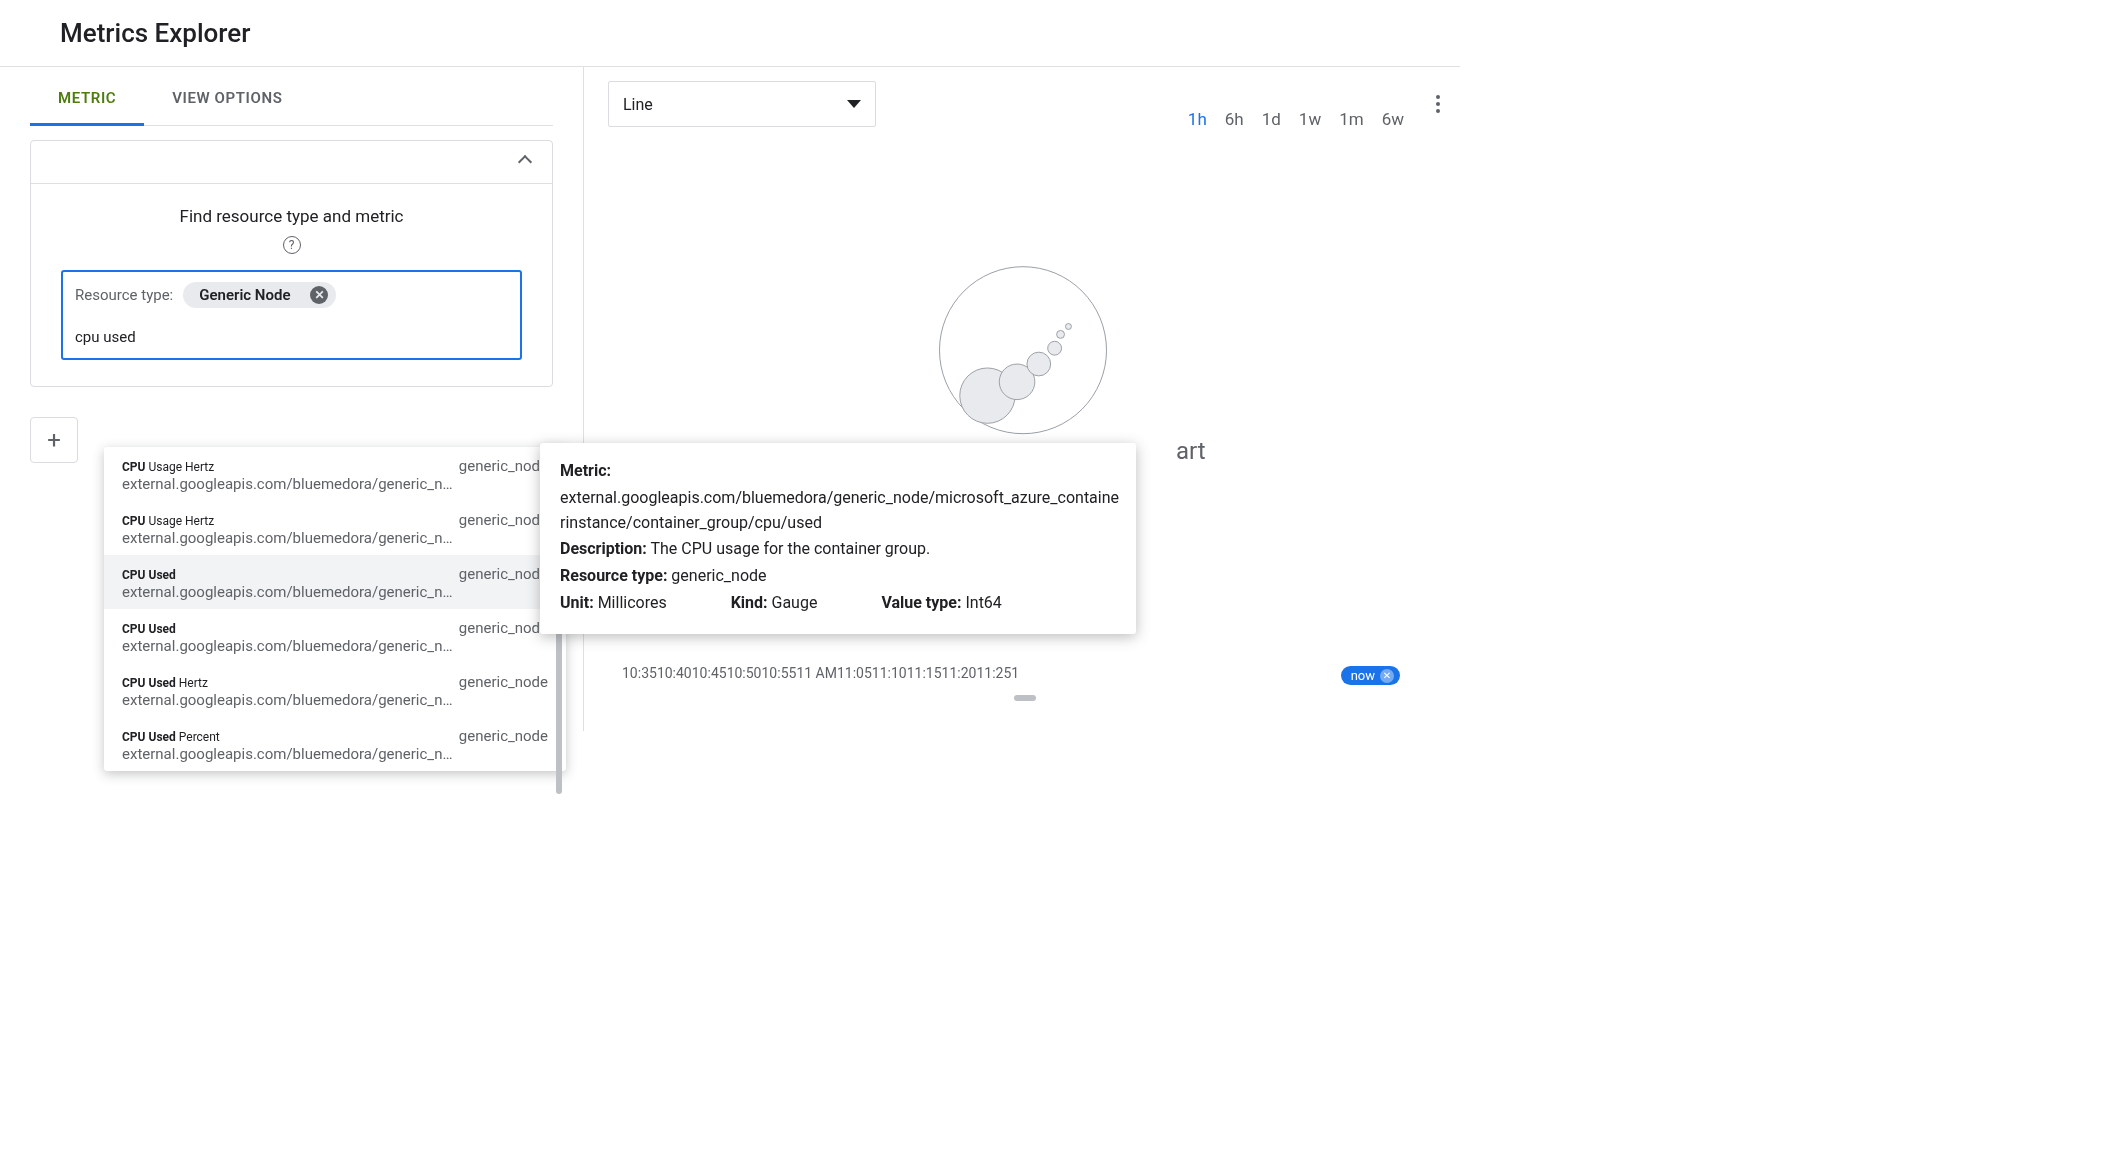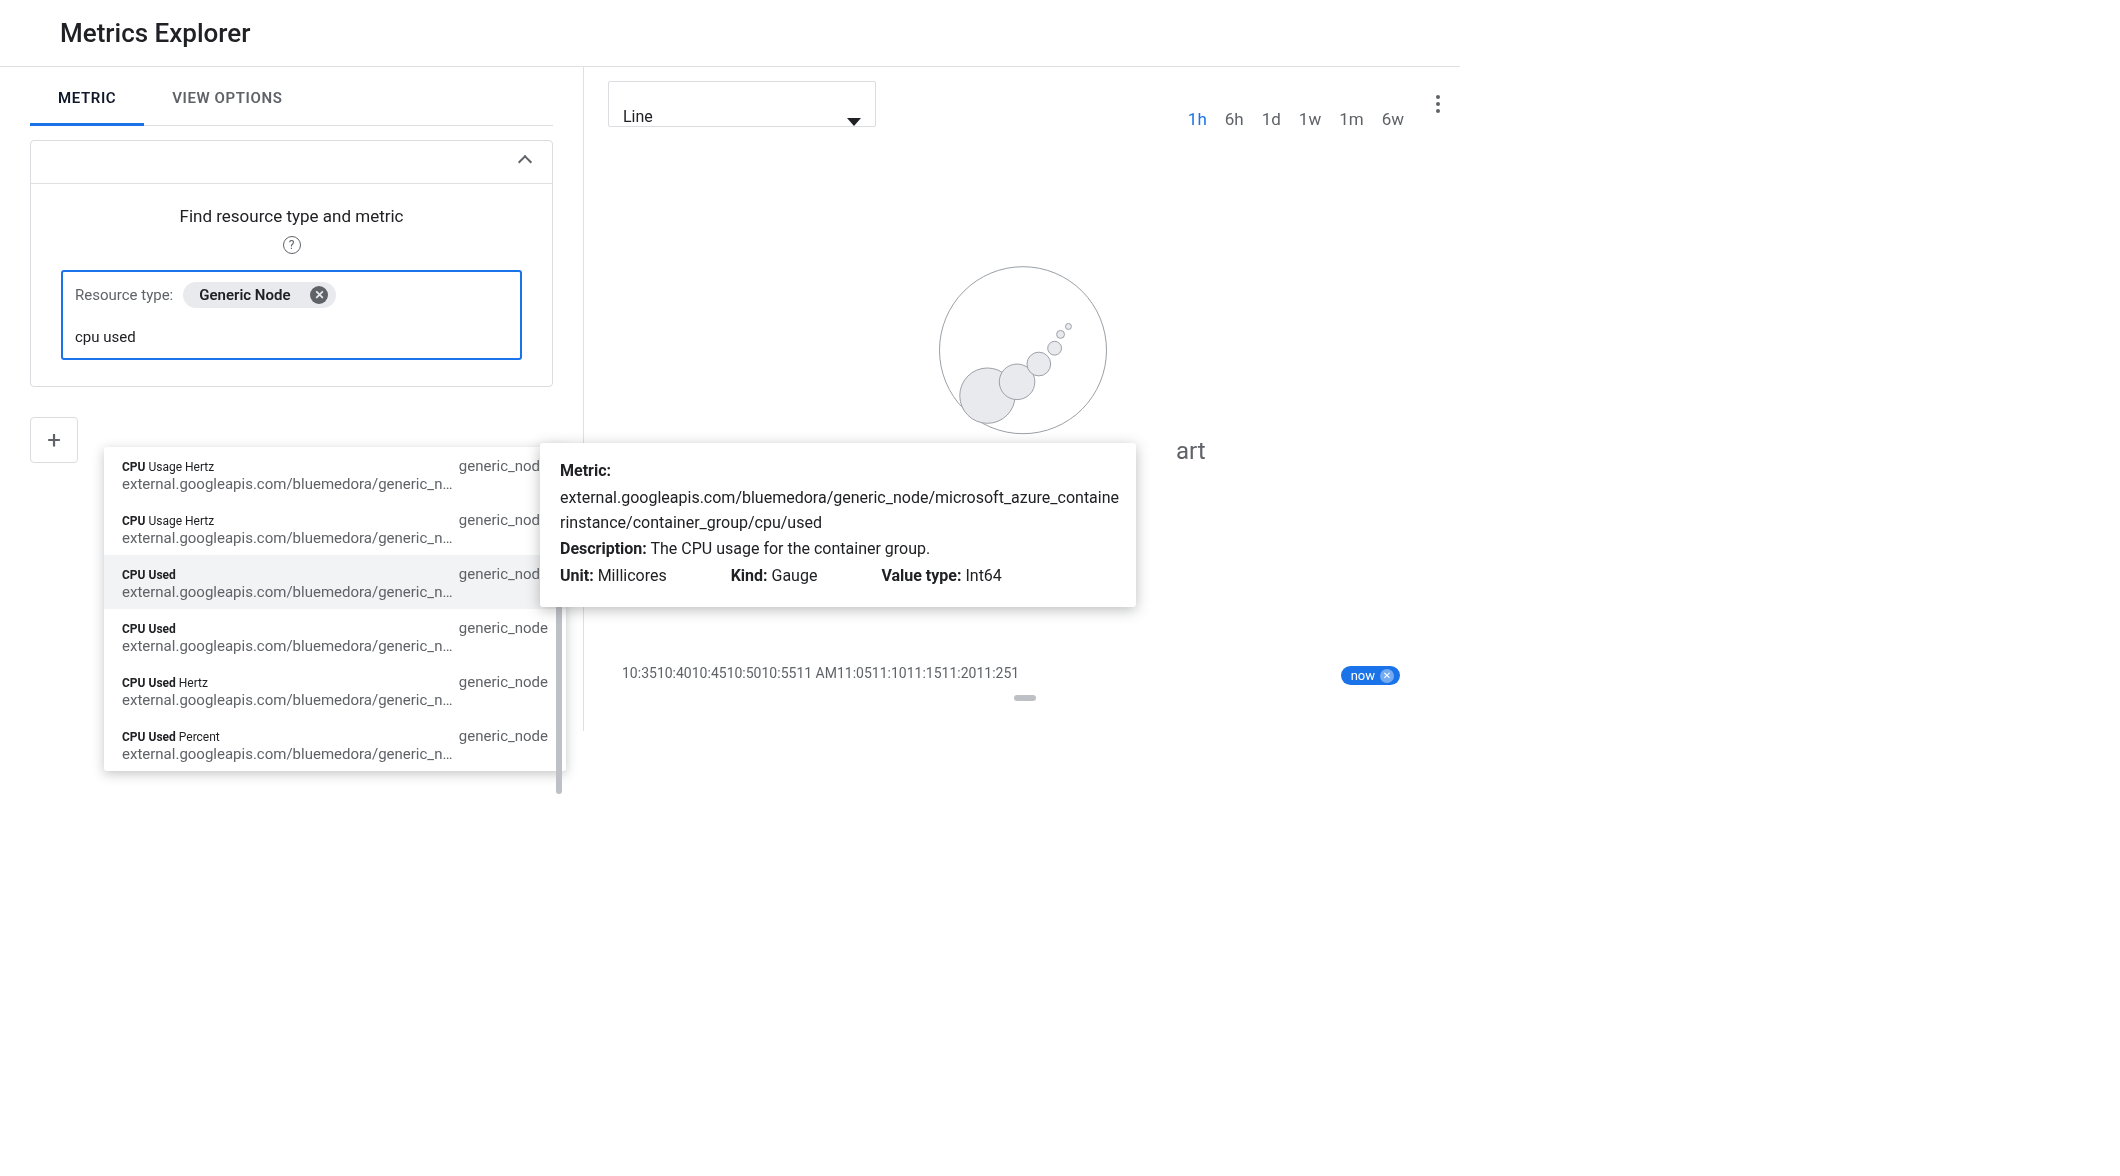--- a/index.html
+++ b/index.html
@@ -39,21 +39,21 @@
     .tab {
       padding: 22px 28px 18px 28px;
       font-size: 15px;
       font-weight: 600;
       letter-spacing: 0.6px;
       cursor: pointer;
       color: #5f6368;
       position: relative;
     }
     .tab.active {
-      color: #0f172a;
+      color: #4d7c0f;
     }
     .tab.active::after {
       content: '';
       position: absolute;
       bottom: -1px;
       left: 0;
       right: 0;
       height: 3px;
       background: #1a73e8;
     }
@@ -145,21 +145,21 @@
     .right-panel {
       flex:1; position:relative;
     }
     .right-toolbar {
       display:flex; align-items:center; padding: 12px 20px 12px 24px;
       gap: 20px;
     }
     .chart-select {
       border:1px solid #dadce0; border-radius:2px;
       height:46px; width:268px;
-      display:flex; align-items:flex-end; justify-content:space-between;
+      display:flex; align-items:center; justify-content:space-between;
       padding: 0 14px; font-size:16px; color:#202124; cursor:pointer;
     }
     .caret-down {
       width:0;height:0;border-left:7px solid transparent;border-right:7px solid transparent;
       border-top:8px solid #202124;
     }
     .spacer { flex:1; }
     .time-range { display:flex; gap:18px; font-size:17px; color:#5f6368;margin-top:30px; }
     .tr { cursor:pointer; }
     .tr.active { color:#1a73e8; }
@@ -352,19 +352,20 @@
           <span class="x">✕</span>
         </div>
       </div>
     </div>
   </div>
 
   <div class="tooltip">
     <div class="tooltip-row"><strong>Metric:</strong></div>
     <div class="tooltip-row" style="word-break:break-all">external.googleapis.com/bluemedora/generic_node/microsoft_azure_containerinstance/container_group/cpu/used</div>
     <div class="tooltip-row"><strong>Description:</strong> <span>The CPU usage for the container group.</span></div>
+    <div class="tooltip-row"><strong>Resource type:</strong> <span>generic_node</span></div>
     <div class="tooltip-row meta-row">
       <span><strong>Unit:</strong> <span>Millicores</span></span>
       <span><strong>Kind:</strong> <span>Gauge</span></span>
       <span><strong>Value type:</strong> <span>Int64</span></span>
     </div>
   </div>
 </div>
 
 </body></html>

